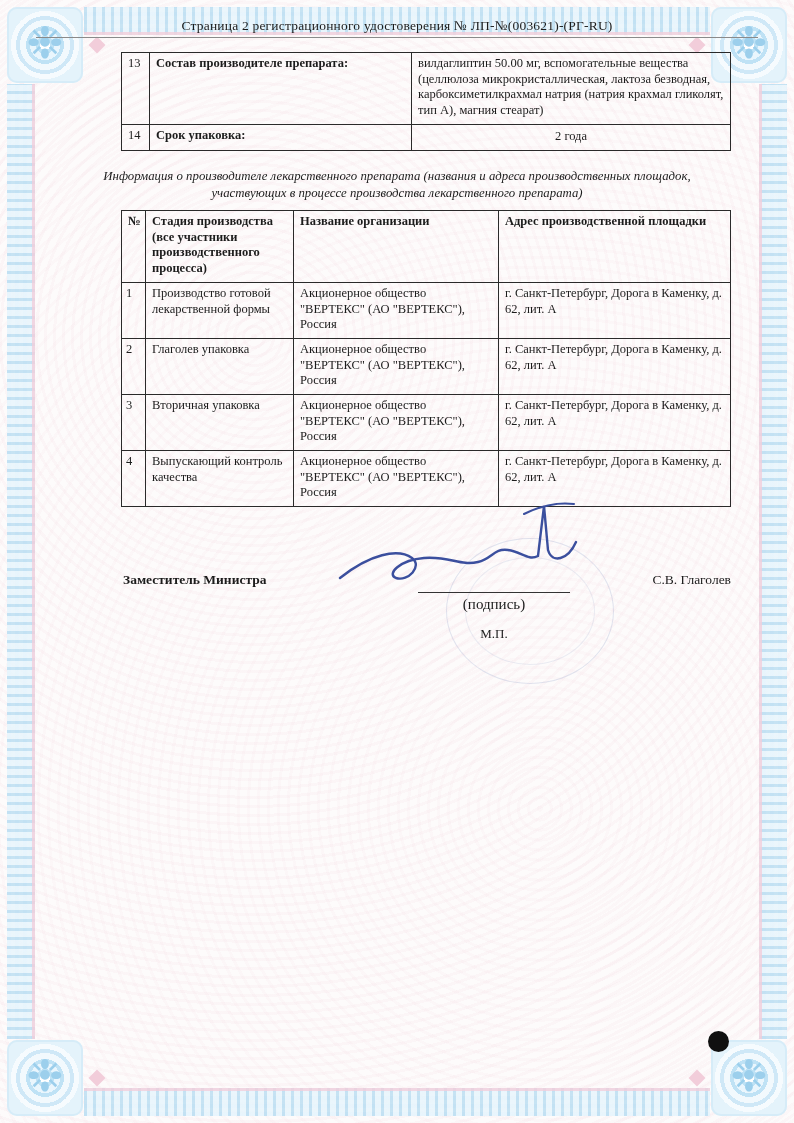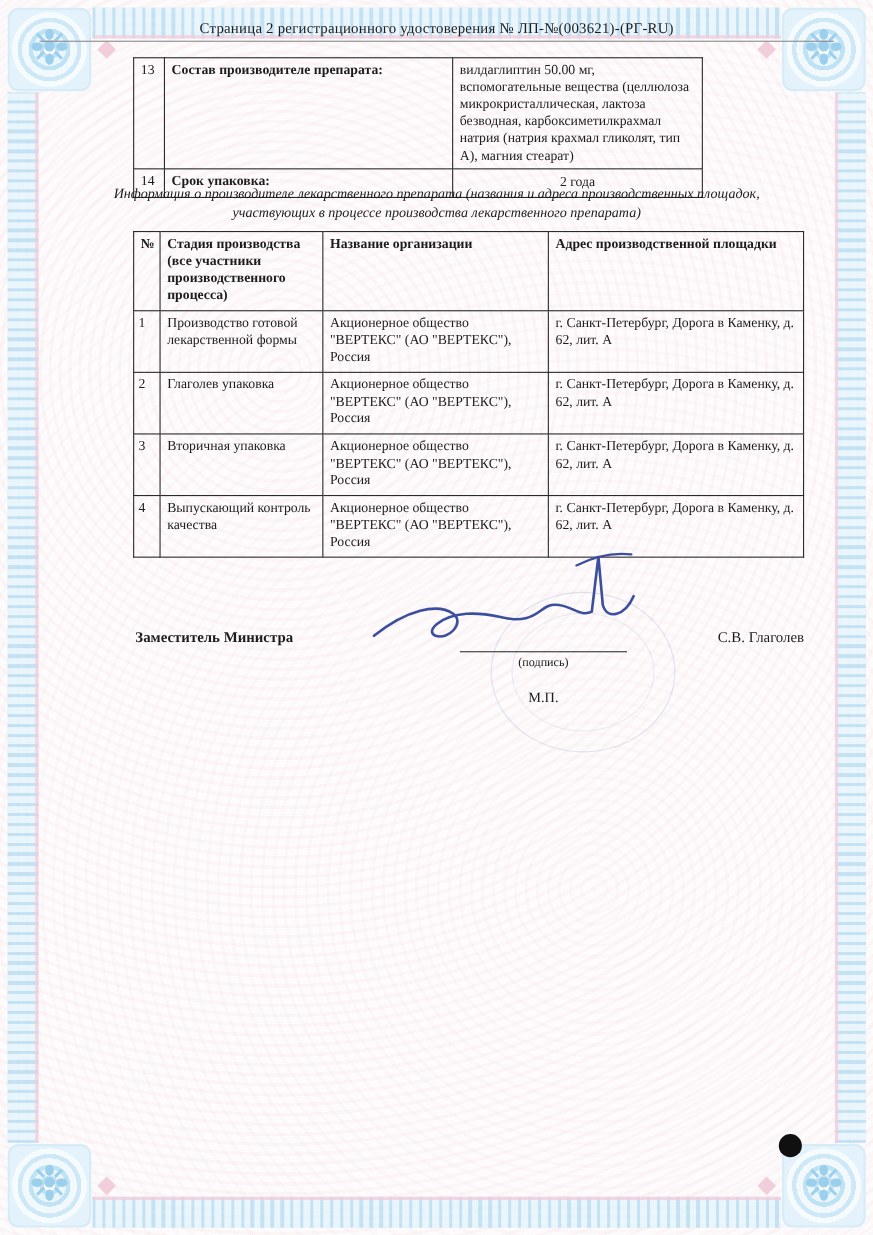--- a/index.html
+++ b/index.html
@@ -66,21 +66,21 @@
     height:1px; background:#8a8a8a;
   }
 
   
   table { border-collapse:collapse; table-layout:fixed; font-size:12.5px; line-height:1.24; }
   td, th { border:1px solid #2a2a2a; padding:3px 6px 4px 6px; vertical-align:top; text-align:left; }
   th { font-weight:bold; }
   .bold { font-weight:bold; }
   .center { text-align:center; vertical-align:middle; }
 
-  .details-table { position:absolute; top:52px; left:121px; width:518px; }
+  .details-table { position:absolute; top:52px; left:121px; width:610px; }
   .details-table .c-num { width:28px; }
   .details-table .c-label { width:262px; }
   .details-table .r13 { height:72px; }
   .details-table .r14 { height:26px;margin-left:48px; }
 
   .intro {
     position:absolute; top:168px; left:97px; width:600px;
     text-align:center; font-size:12.8px; line-height:1.3;font-style:italic;
   }
 
@@ -90,21 +90,21 @@
   .manu-table .c-org { width:205px; }
   .manu-table thead th { height:72px; }
   .manu-table tbody td { height:56px; }
   .manu-table td.num { padding-left:4px; }
 
   
   .official-title { position:absolute; top:572px; left:123px; font-size:13.5px; font-weight:bold;text-align:right; }
   .official-name  { position:absolute; top:572px; right:63px; font-size:13.5px; font-weight:normal; }
   .sig-svg { position:absolute; top:498px; left:332px; }
   .sig-line { position:absolute; top:592px; left:418px; width:152px; border-top:1.5px solid #333; }
-  .sig-caption { position:absolute; top:596px; left:418px; width:152px; text-align:center; font-size:11px; }
+  .sig-caption { position:absolute; top:596px; left:418px; width:152px; text-align:center; font-size:15px; }
   .seal-mark { position:absolute; top:626px; left:418px; width:152px; text-align:center; font-size:13px; }
   .stamp-ghost {
     position:absolute; top:538px; left:446px; width:168px; height:146px;
     border:1px solid rgba(150,165,205,.28); border-radius:50%;
   }
   .stamp-ghost::after {
     content:""; position:absolute; inset:18px;
     border:1px solid rgba(150,165,205,.18); border-radius:50%;
   }
 

